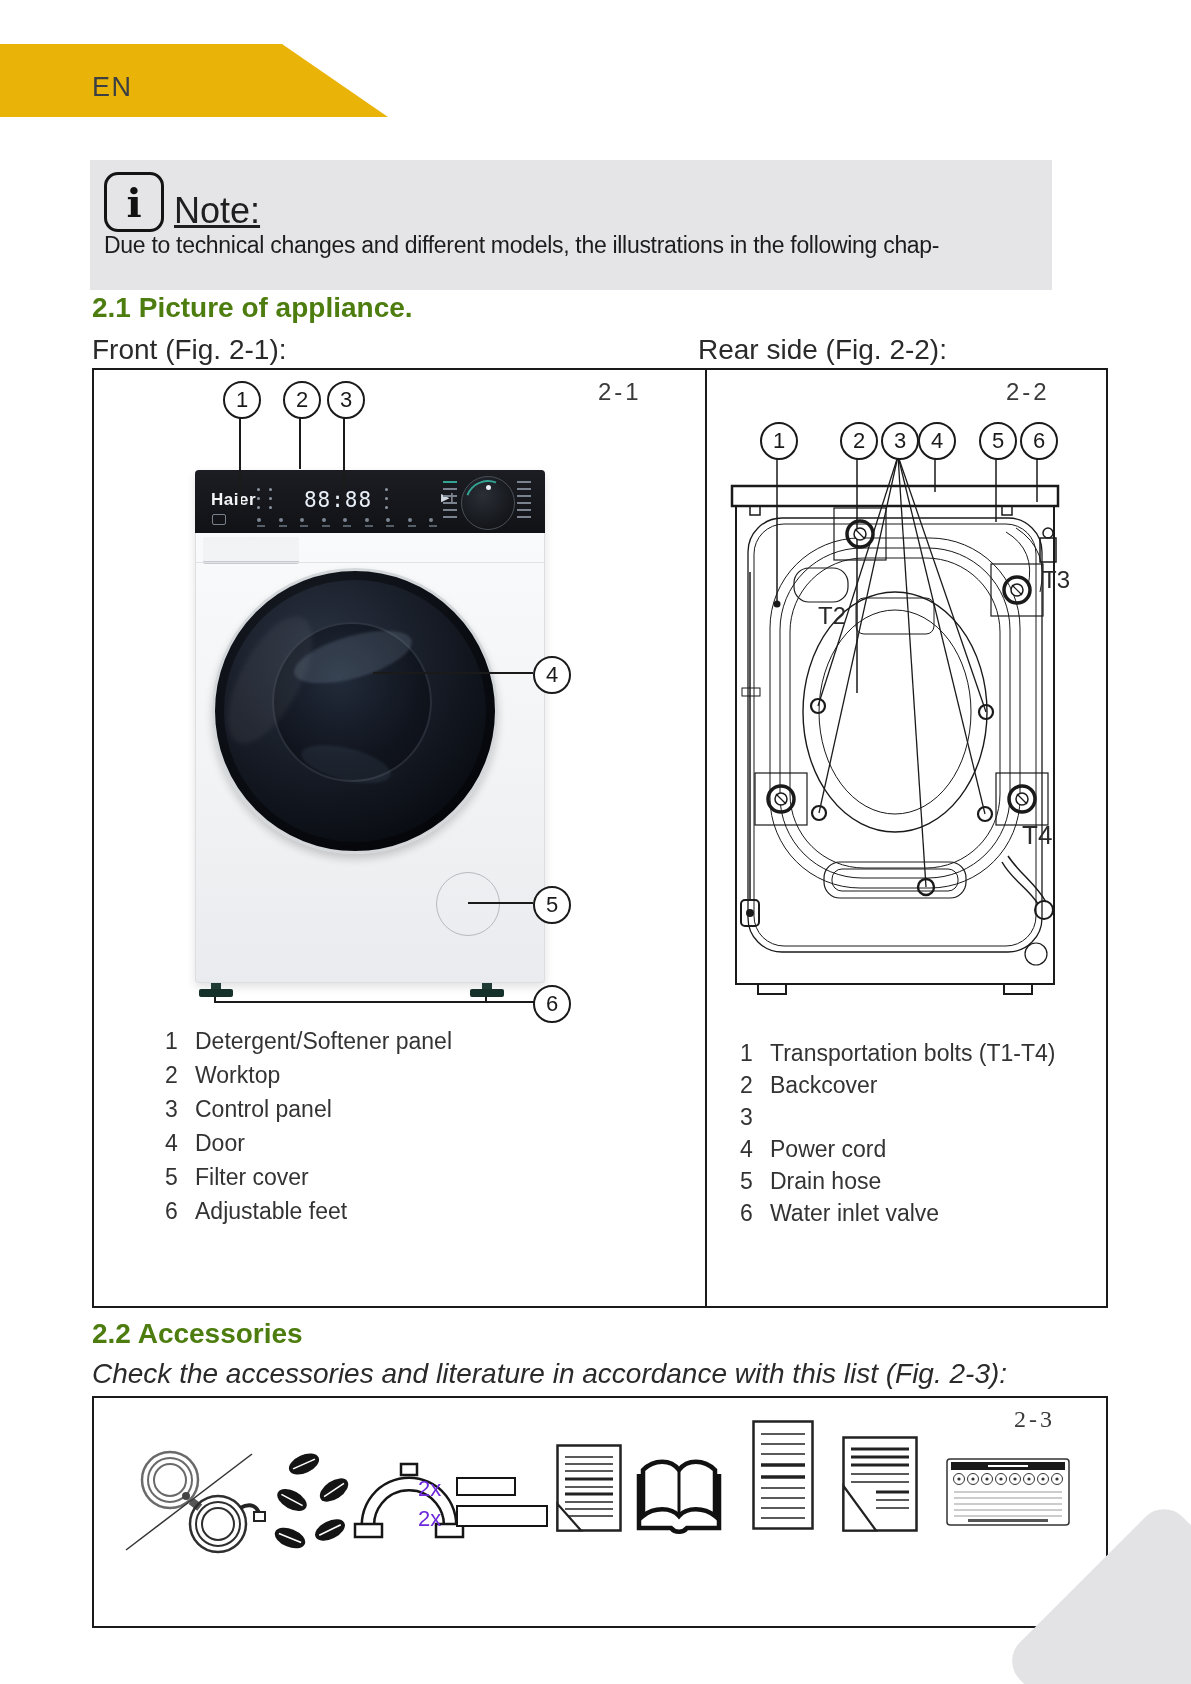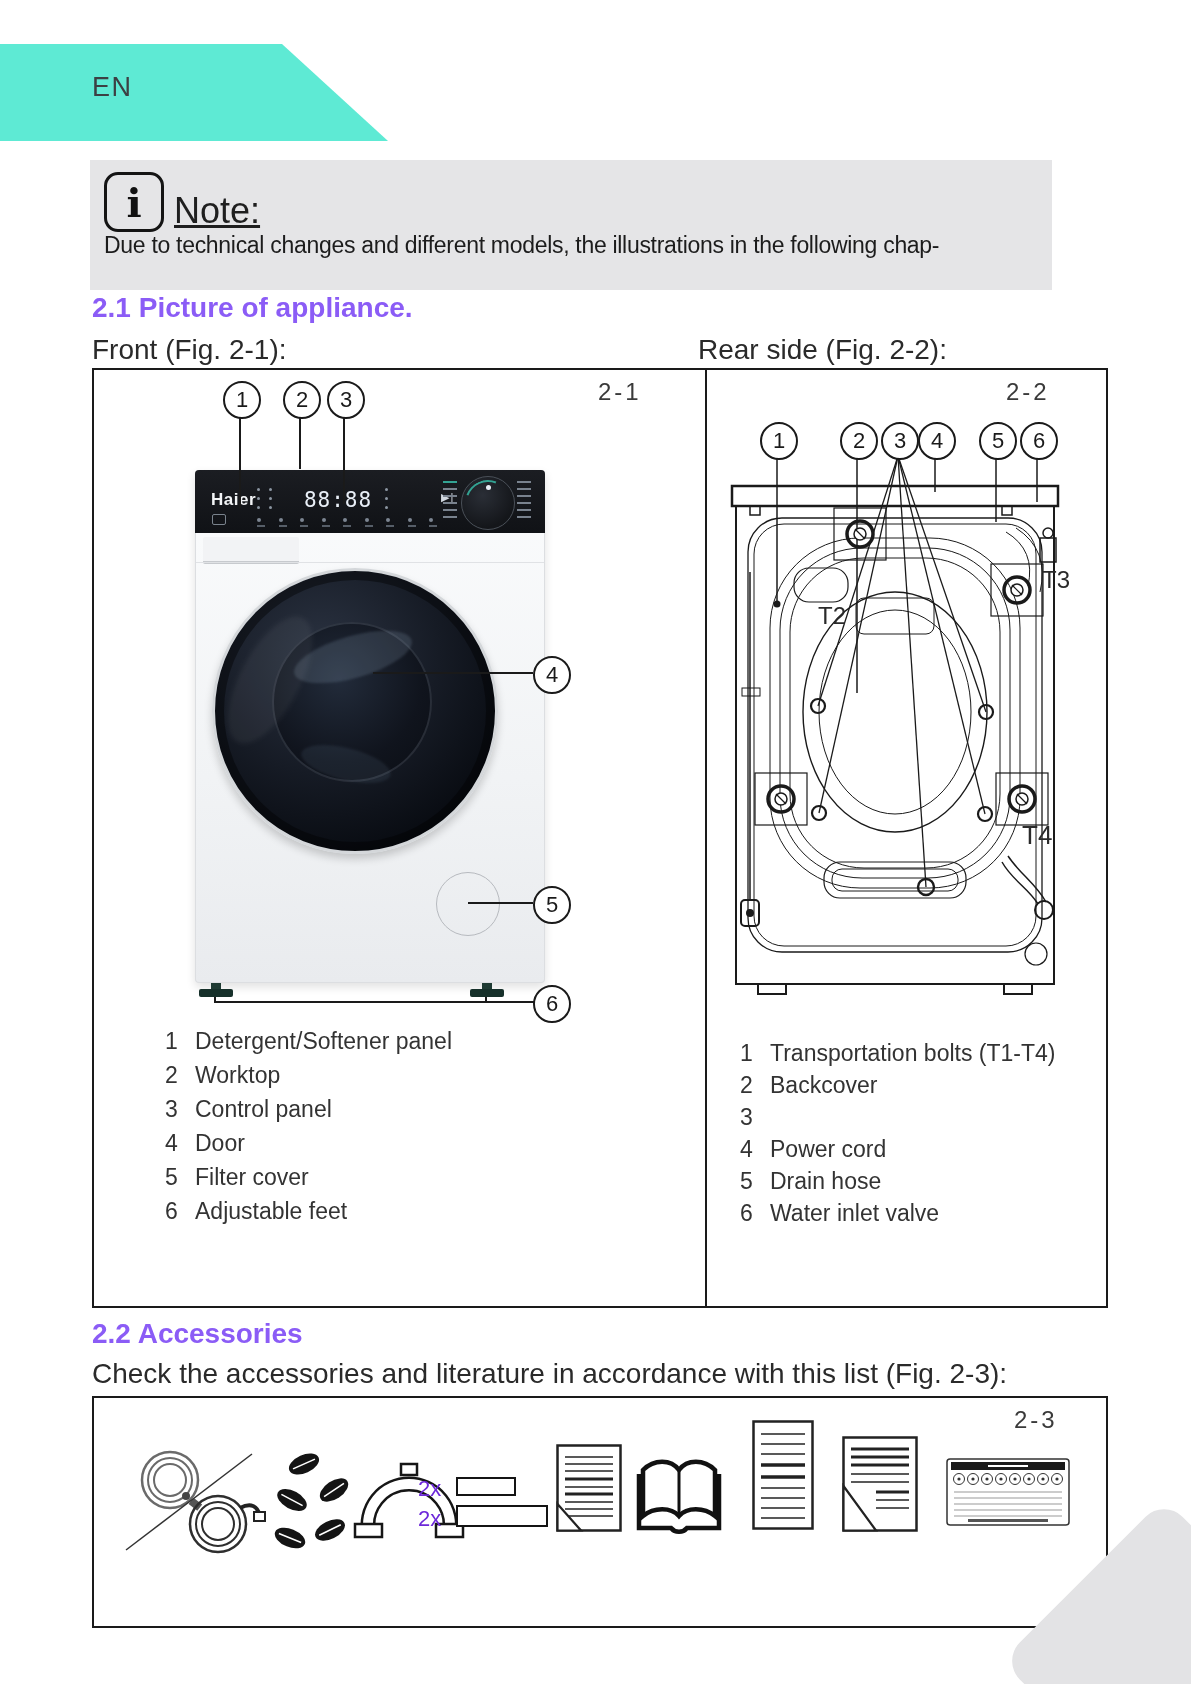--- a/index.html
+++ b/index.html
@@ -1,36 +1,36 @@
 <!DOCTYPE html>
 <html><head>
 <meta charset="utf-8">
 <style>
   html,body{margin:0;padding:0;}
   body{width:1191px;height:1684px;position:relative;background:#fff;overflow:hidden;
        font-family:"Liberation Sans",sans-serif;color:#1f1f1f;}
   #page{position:absolute;inset:0;}
   .abs{position:absolute;}
   
-  .hdr-tab{left:0;top:44px;width:388px;height:97px;background:#5eead4;
+  .hdr-tab{left:0;top:44px;width:388px;height:73px;background:#eab308;
            clip-path:polygon(0 0,282px 0,388px 100%,0 100%);}
   .hdr-tab span{position:absolute;left:92px;top:28px;font-size:27px;letter-spacing:1.5px;color:#3c4043;}
   .hdr-banner{left:290px;top:44px;width:760px;height:92px;background:#565c66;
               clip-path:polygon(47px 0,100% 0,100% 100%,139px 100%);}
   .hdr-banner span{position:absolute;right:26px;top:10px;font-size:54px;font-weight:300;
                    color:#fff;letter-spacing:1px;white-space:nowrap;}
   
   .note{left:90px;top:160px;width:962px;height:130px;background:#e5e5e7;}
   .note-icon{position:absolute;left:14px;top:12px;width:54px;height:54px;border:3.5px solid #141414;
              border-radius:14px;background:#e5e5e7;display:flex;align-items:center;justify-content:center;
              font-family:"DejaVu Serif",serif;font-weight:bold;font-size:40px;color:#111;}
   .note-title{position:absolute;left:84px;top:30px;font-size:36px;color:#1f1f1f;text-decoration:underline;}
   .note-l1{position:absolute;left:14px;top:72px;font-size:23px;letter-spacing:-0.3px;white-space:nowrap;color:#1c1c1c;}
   .note-l2{position:absolute;left:14px;top:100px;font-size:23px;letter-spacing:-0.3px;white-space:nowrap;color:#1c1c1c;}
-  .h2{font-size:28px;font-weight:bold;color:#8b5cf6;}
+  .h2{font-size:28px;font-weight:bold;color:#4d7c0f;}
   .cap{font-size:28px;color:#2a2a2a;}
   
   .figbox{border:2px solid #1a1a1a;background:#fff;}
   .figtag{font-size:24px;letter-spacing:3px;color:#3a3a3a;}
   .co{width:34px;height:34px;border:2px solid #1a1a1a;border-radius:50%;background:#fff;
       display:flex;align-items:center;justify-content:center;font-size:22px;color:#1a1a1a;z-index:5;}
   .ln{background:#1a1a1a;z-index:4;}
   
   .wm-body{left:195px;top:470px;width:350px;height:513px;border-radius:4px;
            background:linear-gradient(180deg,#fbfcfd 0%,#f1f3f5 60%,#e9ebee 100%);
@@ -335,23 +335,23 @@
   <div class="abs leg" style="left:740px;top:1168px;">
     <span class="n">5</span>
     <span>Drain hose</span>
     </div>
   <div class="abs leg" style="left:740px;top:1200px;">
     <span class="n">6</span>
     <span>Water inlet valve</span>
     </div>
 
   <div class="abs h2" style="left:92px;top:1318px;">2.2 Accessories</div>
-  <div class="abs cap" style="left:92px;top:1358px;">Check the accessories and literature in accordance with this list (Fig. 2-3):</div>
+  <div class="abs cap" style="left:92px;top:1358px;font-style:italic;">Check the accessories and literature in accordance with this list (Fig. 2-3):</div>
   <div class="abs figbox" style="left:92px;top:1396px;width:1012px;height:228px;"></div>
-  <div class="abs figtag" style="left:1014px;top:1406px;">2-3</div>
+  <div class="abs figtag" style="left:1014px;top:1406px;font-family:Liberation Serif, serif;">2-3</div>
 
   <svg class="abs" style="left:120px;top:1438px;" width="150" height="122" viewBox="0 0 150 122">
     <g fill="none">
       <circle cx="50" cy="42" r="28" stroke="#6a6a6a" stroke-width="2.5"></circle>
       <circle cx="50" cy="42" r="22" stroke="#6a6a6a" stroke-width="2"></circle>
       <circle cx="50" cy="42" r="16" stroke="#6a6a6a" stroke-width="2"></circle>
       <rect x="70" y="62" width="11" height="8" fill="#555" transform="rotate(38 75 66)"></rect>
       <circle cx="66" cy="58" r="4" fill="#444"></circle>
       <line x1="6" y1="112" x2="132" y2="16" stroke="#333" stroke-width="1.5"></line>
       <circle cx="98" cy="86" r="28" stroke="#2e2e2e" stroke-width="2.5"></circle>

